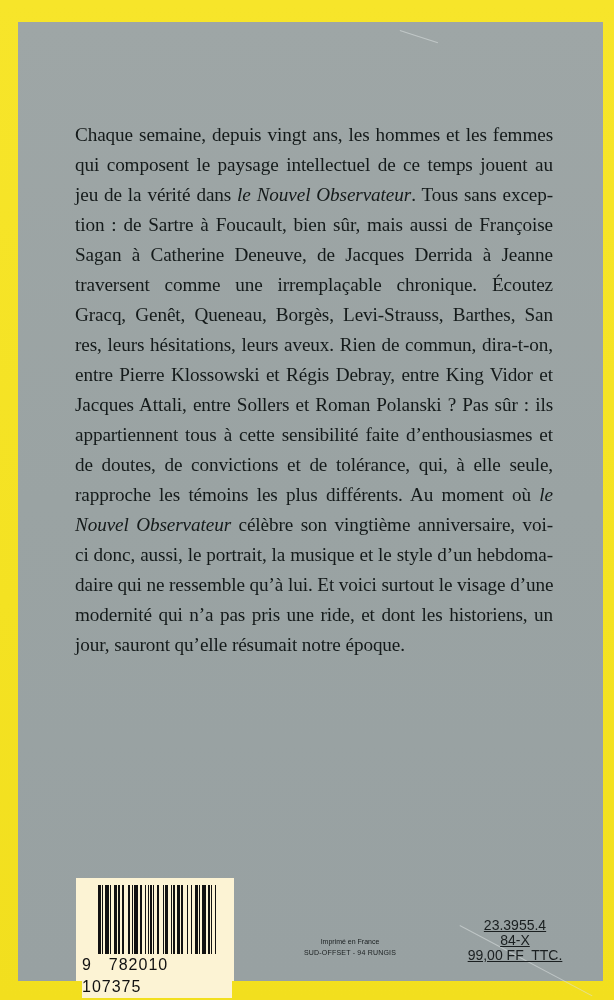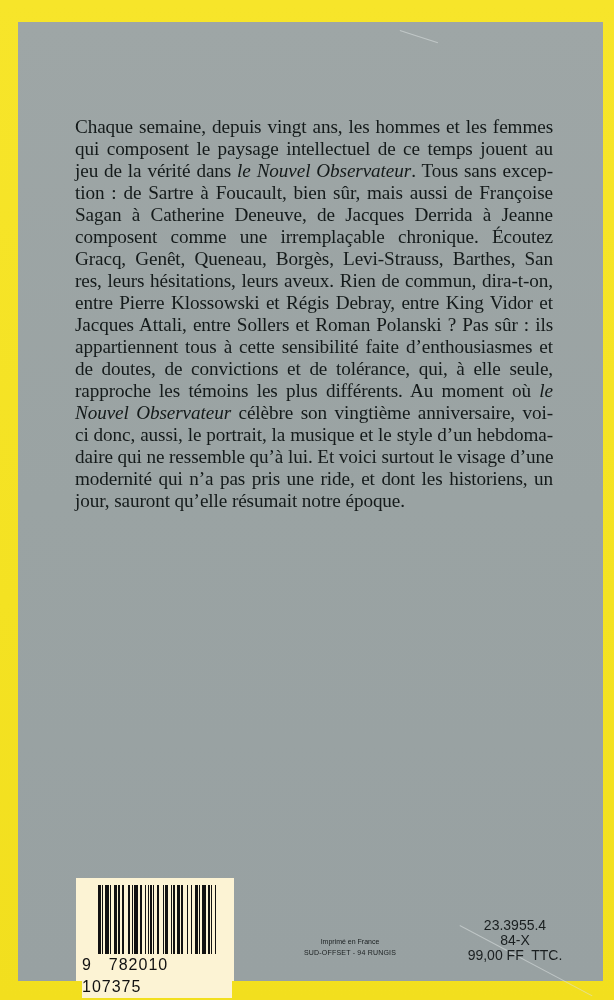--- a/index.html
+++ b/index.html
@@ -38,20 +38,21 @@
       color: #141a1a;
       text-align: justify;
       letter-spacing: -0.1px;
     }
     .blurb .line {
       display: block;
       text-align: justify;
       text-align-last: justify;
       white-space: nowrap;
       height: 22px;
+      margin-top: 8px;
     }
     .blurb .line.last {
       text-align-last: left;
     }
     .blurb em {
       font-style: italic;
     }
     .barcode-box {
       position: absolute;
       left: 76px;
@@ -109,20 +110,21 @@
     .price-block {
       position: absolute;
       left: 440px;
       top: 918px;
       width: 150px;
       text-align: center;
       font-family: "Liberation Sans", "DejaVu Sans", sans-serif;
       color: #1a1f20;
       font-size: 14px;
       line-height: 15px;
+      text-decoration: underline;
     }
     .price-block span {
       display: block;
       white-space: pre;
     }
     .crease {
       position: absolute;
       border-top: 1px solid rgba(220,225,225,0.55);
       transform-origin: left top;
     }
@@ -135,21 +137,21 @@
 
   <div class="crease" style="left:400px;top:30px;width:40px;transform:rotate(18deg);"></div>
   <div class="crease" style="left:460px;top:925px;width:150px;transform:rotate(28deg);"></div>
 
   <div class="blurb" id="blurb">
       <span class="line">Chaque semaine, depuis vingt ans, les hommes et les femmes</span>
       <span class="line">qui composent le paysage intellectuel de ce temps jouent au</span>
       <span class="line">jeu de la vérité dans <em>le Nouvel Observateur</em>. Tous sans excep-</span>
       <span class="line">tion : de Sartre à Foucault, bien sûr, mais aussi de Françoise</span>
       <span class="line">Sagan à Catherine Deneuve, de Jacques Derrida à Jeanne</span>
-      <span class="line">composent comme une irremplaçable chronique. Écoutez</span>
+      <span class="line">traversent comme une irremplaçable chronique. Écoutez</span>
       <span class="line">Gracq, Genêt, Queneau, Borgès, Levi-Strauss, Barthes, San</span>
       <span class="line">res, leurs hésitations, leurs aveux. Rien de commun, dira-t-on,</span>
       <span class="line">entre Pierre Klossowski et Régis Debray, entre King Vidor et</span>
       <span class="line">Jacques Attali, entre Sollers et Roman Polanski ? Pas sûr : ils</span>
       <span class="line">appartiennent tous à cette sensibilité faite d’enthousiasmes et</span>
       <span class="line">de doutes, de convictions et de tolérance, qui, à elle seule,</span>
       <span class="line">rapproche les témoins les plus différents. Au moment où <em>le</em></span>
       <span class="line"><em>Nouvel Observateur</em> célèbre son vingtième anniversaire, voi-</span>
       <span class="line">ci donc, aussi, le portrait, la musique et le style d’un hebdoma-</span>
       <span class="line">daire qui ne ressemble qu’à lui. Et voici surtout le visage d’une</span>

